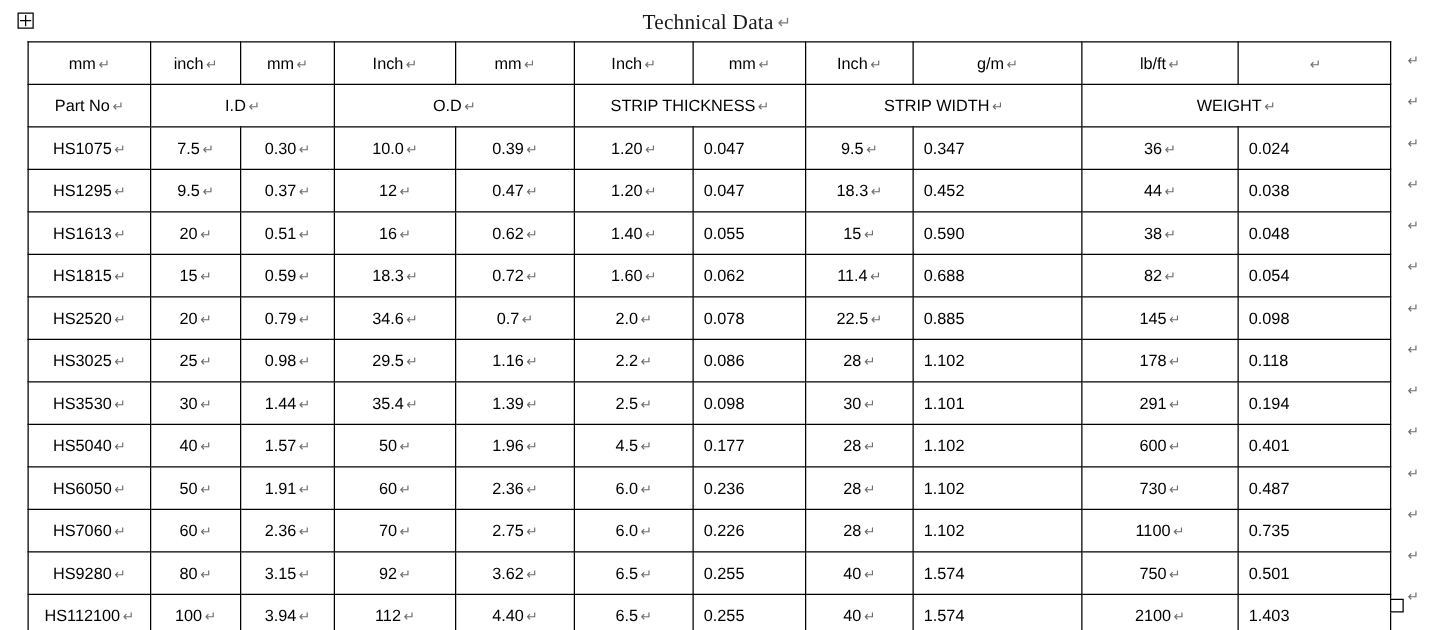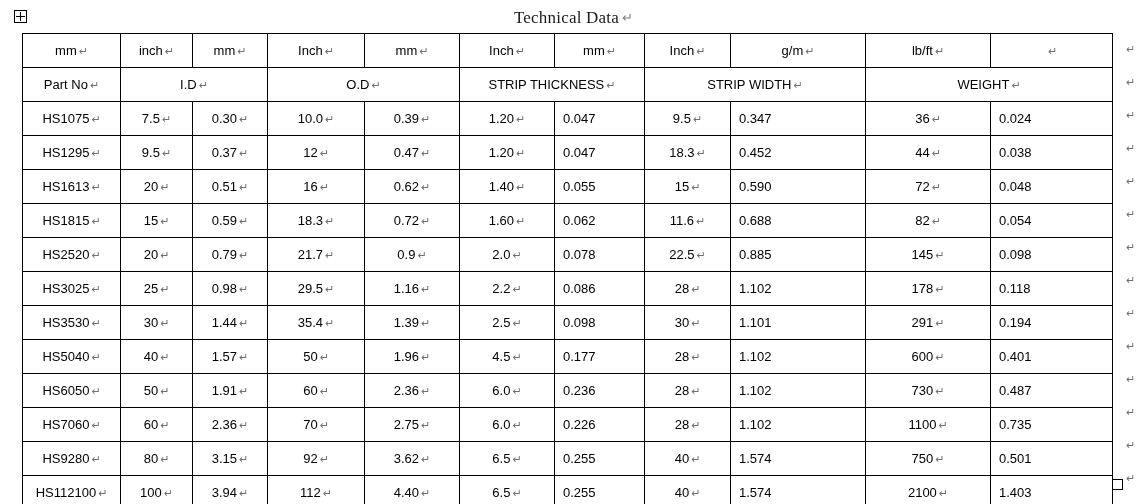--- a/index.html
+++ b/index.html
@@ -217,42 +217,42 @@
         <tr>
           <td class="cell-part"><span>HS1613</span><span class="pmark">↵</span></td>
           <td class="cell-c"><span>20</span><span class="pmark">↵</span></td>
           <td class="cell-c"><span>0.51</span><span class="pmark">↵</span></td>
           <td class="cell-c"><span>16</span><span class="pmark">↵</span></td>
           <td class="cell-c"><span>0.62</span><span class="pmark">↵</span></td>
           <td class="cell-c"><span>1.40</span><span class="pmark">↵</span></td>
           <td class="cell-r"><span>0.055</span></td>
           <td class="cell-c"><span>15</span><span class="pmark">↵</span></td>
           <td class="cell-r"><span>0.590</span></td>
-          <td class="cell-c"><span>72</span><span class="pmark">↵</span></td>
+          <td class="cell-c"><span>38</span><span class="pmark">↵</span></td>
           <td class="cell-r"><span>0.048</span></td>
         </tr>
         <tr>
           <td class="cell-part"><span>HS1815</span><span class="pmark">↵</span></td>
           <td class="cell-c"><span>15</span><span class="pmark">↵</span></td>
           <td class="cell-c"><span>0.59</span><span class="pmark">↵</span></td>
           <td class="cell-c"><span>18.3</span><span class="pmark">↵</span></td>
           <td class="cell-c"><span>0.72</span><span class="pmark">↵</span></td>
           <td class="cell-c"><span>1.60</span><span class="pmark">↵</span></td>
           <td class="cell-r"><span>0.062</span></td>
-          <td class="cell-c"><span>11.6</span><span class="pmark">↵</span></td>
+          <td class="cell-c"><span>11.4</span><span class="pmark">↵</span></td>
           <td class="cell-r"><span>0.688</span></td>
           <td class="cell-c"><span>82</span><span class="pmark">↵</span></td>
           <td class="cell-r"><span>0.054</span></td>
         </tr>
         <tr>
           <td class="cell-part"><span>HS2520</span><span class="pmark">↵</span></td>
           <td class="cell-c"><span>20</span><span class="pmark">↵</span></td>
           <td class="cell-c"><span>0.79</span><span class="pmark">↵</span></td>
-          <td class="cell-c"><span>21.7</span><span class="pmark">↵</span></td>
-          <td class="cell-c"><span>0.9</span><span class="pmark">↵</span></td>
+          <td class="cell-c"><span>34.6</span><span class="pmark">↵</span></td>
+          <td class="cell-c"><span>0.7</span><span class="pmark">↵</span></td>
           <td class="cell-c"><span>2.0</span><span class="pmark">↵</span></td>
           <td class="cell-r"><span>0.078</span></td>
           <td class="cell-c"><span>22.5</span><span class="pmark">↵</span></td>
           <td class="cell-r"><span>0.885</span></td>
           <td class="cell-c"><span>145</span><span class="pmark">↵</span></td>
           <td class="cell-r"><span>0.098</span></td>
         </tr>
         <tr>
           <td class="cell-part"><span>HS3025</span><span class="pmark">↵</span></td>
           <td class="cell-c"><span>25</span><span class="pmark">↵</span></td>

